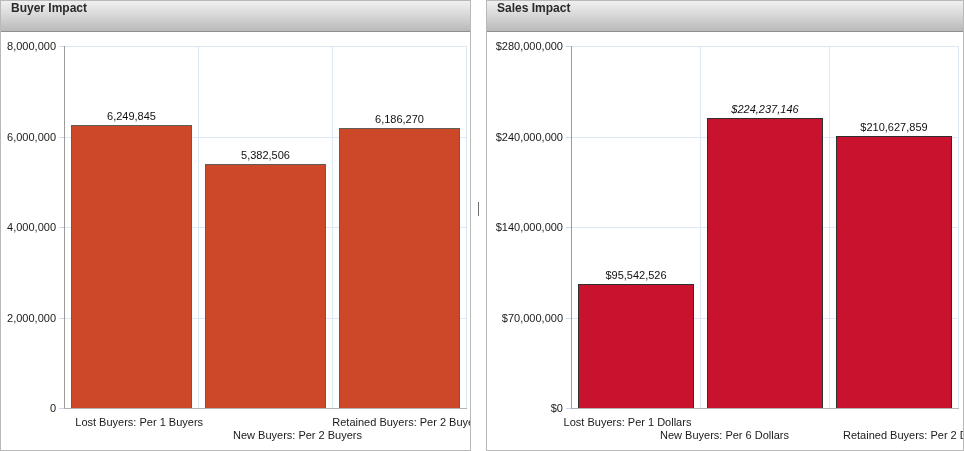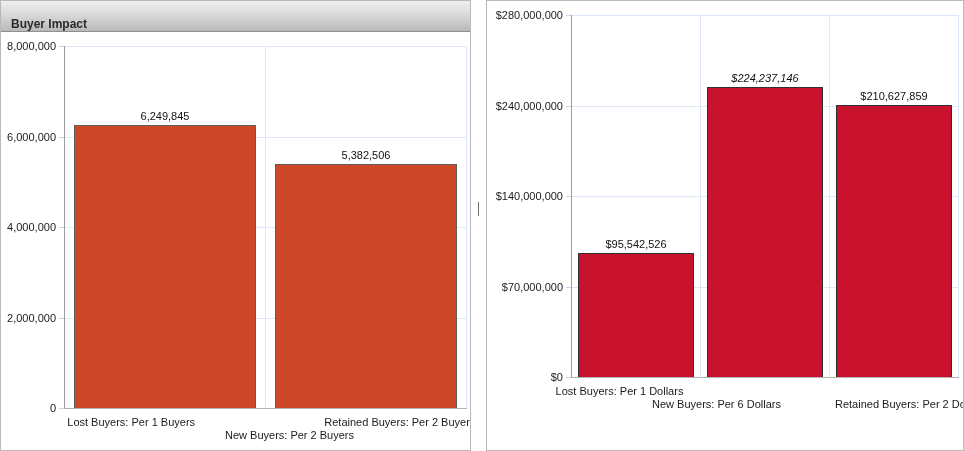--- a/index.html
+++ b/index.html
@@ -10,21 +10,21 @@
   .panel{
     box-sizing:border-box;border:1px solid #b9b9b9;background:#ffffff;
     overflow:hidden;display:flex;flex-direction:column;
   }
   .panel-left{width:471px;}
   .panel-right{flex:1;}
   .panel-header{
     height:30px;flex:0 0 30px;
     background:linear-gradient(#f0f0f0 0%,#d9d9d9 45%,#b9b9b9 100%);
     border-bottom:1px solid #8f8f8f;
-    display:flex;align-items:flex-end;padding:0 10px;
+    display:flex;align-items:flex-start;padding:0 10px;
   }
   .panel-title{font-size:12px;font-weight:bold;color:#2a2a2a;}
   .chart-body{position:relative;height:418px;background:#ffffff;}
   .plot{
     position:absolute;top:14px;bottom:41px;
     border-left:1px solid #9b9b9b;border-bottom:1px solid #b3b3b3;
   }
   .panel-left .plot{left:63px;right:3px;}
   .panel-right .plot{left:84px;right:4px;}
   .gridline{position:absolute;left:0;right:0;height:1px;background:#dde8f6;z-index:0;}
@@ -42,21 +42,21 @@
   }
   .bar-value{
     position:absolute;left:-10%;right:-10%;text-align:center;
     font-size:11px;color:#111111;white-space:nowrap;
   }
   .xaxis{position:absolute;top:383px;height:30px;}
   .panel-left .xaxis{left:63px;right:3px;}
   .panel-right .xaxis{left:84px;right:4px;}
   .xlabel{
     position:absolute;transform:translateX(-50%);white-space:nowrap;
-    font-size:11px;color:#1a1a1a;
+    font-size:11px;color:#1a1a1a;margin-left:8px;
   }
   .xlabel.row0{top:1px;}
   .xlabel.row1{top:14px;}
   .splitter{width:15px;position:relative;background:#ffffff;}
   .splitter-tick{
     position:absolute;left:7px;top:202px;width:1px;height:14px;background:#6e6e6e;
   }
 </style>
 </head>
 <body>
@@ -85,35 +85,42 @@
           <div class="ylabel" style="top: 0%;">8,000,000</div>
           <div class="cols">
             <div class="col">
               <div class="bar" style="height: 78.1231%; background: rgb(204, 72, 41); border-color: rgb(95, 95, 88);"></div>
               <div class="bar-value" style="bottom: calc(78.1231% + 3px);">6,249,845</div>
             </div>
             <div class="col">
               <div class="bar" style="height: 67.2813%; background: rgb(204, 72, 41); border-color: rgb(95, 95, 88);"></div>
               <div class="bar-value" style="bottom: calc(67.2813% + 3px);">5,382,506</div>
             </div>
+            <div class="col">
+              <div class="bar" style="height: 77.3284%; background: rgb(204, 72, 41); border-color: rgb(95, 95, 88);"></div>
+              <div class="bar-value" style="bottom: calc(77.3284% + 3px);">6,186,270</div>
+            </div>
           </div>
         </div>
         <div class="xaxis">
           <div class="xlabel row0" style="left: 16.6667%;">Lost Buyers: Per 1 Buyers</div>
           <div class="xlabel row1" style="left: 50%; padding-left: 48px;">New Buyers: Per 2 Buyers</div>
           <div class="xlabel row0" style="left: 83.3333%;">Retained Buyers: Per 2 Buyers</div>
         </div>
       </div>
   </section>
 
   <div class="splitter">
     <span class="splitter-tick"></span>
   </div>
 
   <section class="panel panel-right">
+    <header class="panel-header">
+      <span class="panel-title">Sales Impact</span>
+    </header>
     <div class="chart-body">
         <div class="plot">
           <div class="ytick" style="top: 100%;"></div>
           <div class="ylabel" style="top: 100%;">$0</div>
           <div class="gridline" style="top: 75%;"></div>
           <div class="ytick" style="top: 75%;"></div>
           <div class="ylabel" style="top: 75%;">$70,000,000</div>
           <div class="gridline" style="top: 50%;"></div>
           <div class="ytick" style="top: 50%;"></div>
           <div class="ylabel" style="top: 50%;">$140,000,000</div>

